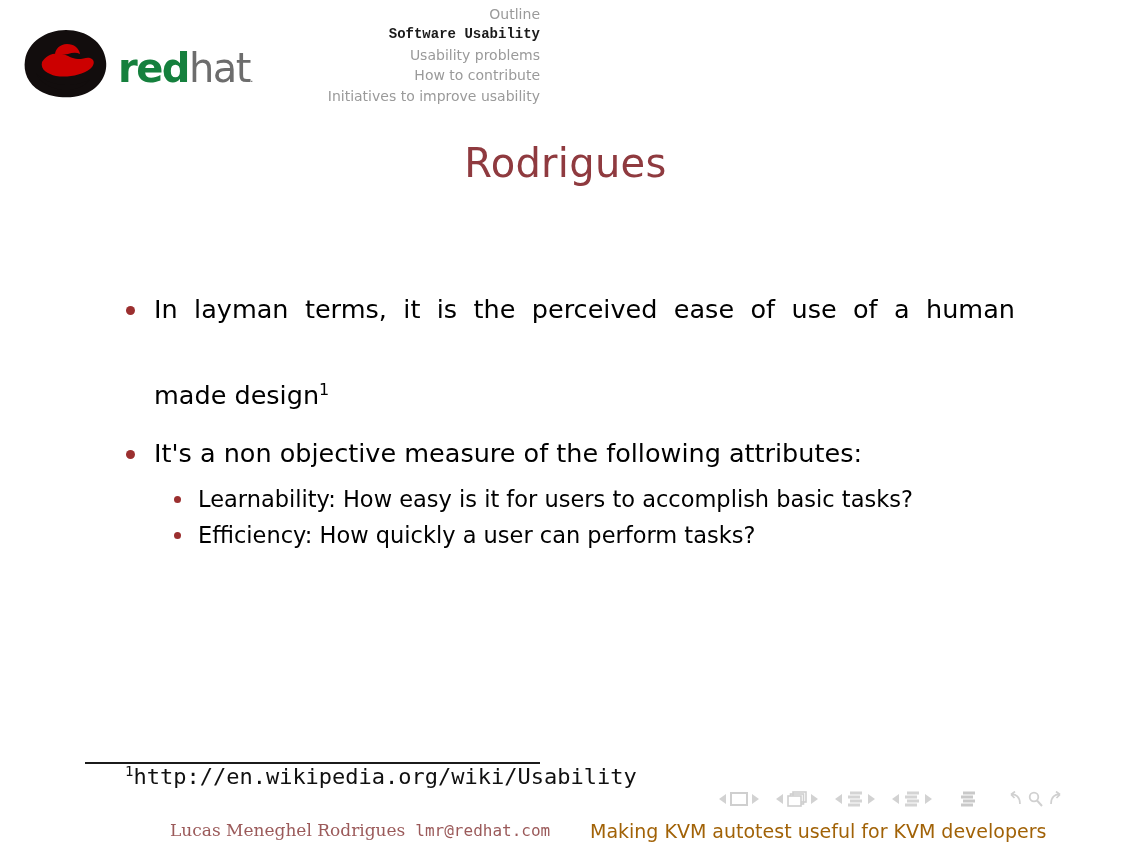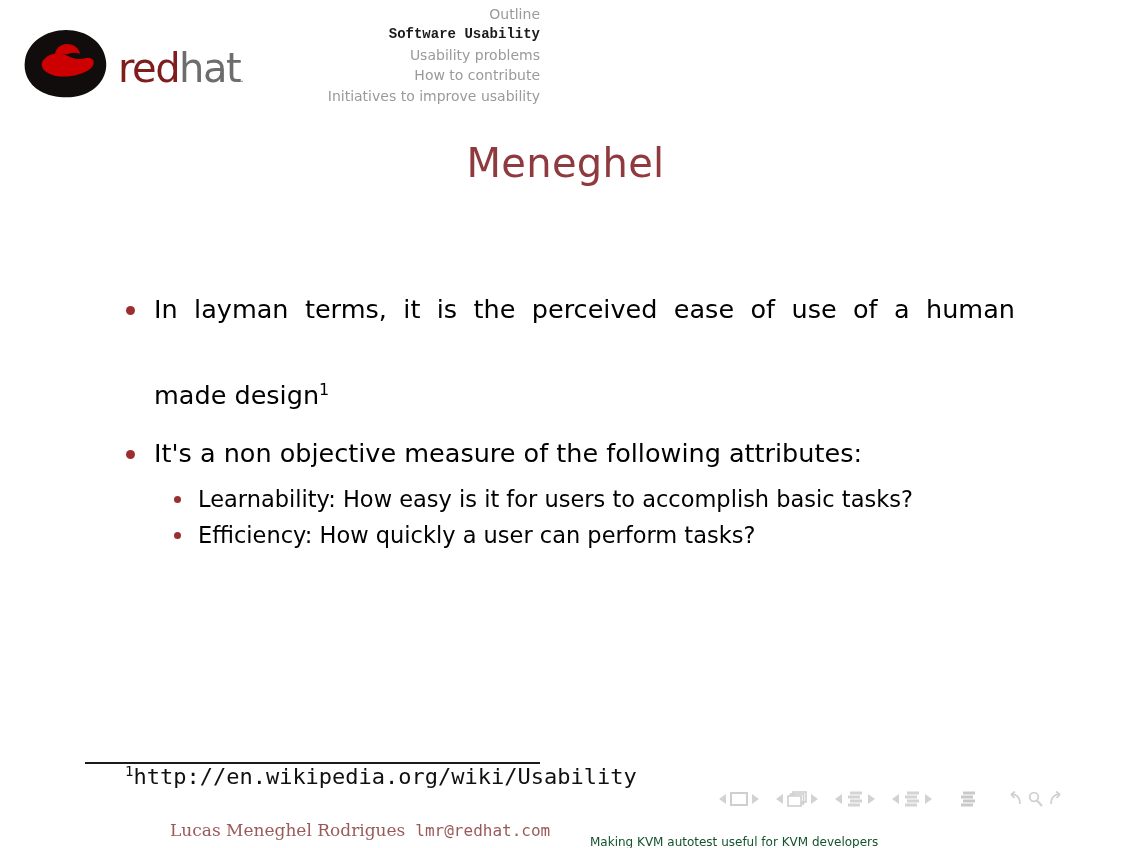--- a/index.html
+++ b/index.html
@@ -42,22 +42,22 @@
     position: absolute;
     left: 96px;
     top: 20px;
     font-family: "DejaVu Sans", sans-serif;
     font-size: 40px;
     letter-spacing: -1.5px;
     line-height: 1;
     white-space: nowrap;
   }
   #brand-wordmark .wm-red {
-    font-weight: normal;
-    color: #7f1d1d;
+    font-weight: bold;
+    color: #15803d;
   }
   #brand-wordmark .wm-hat {
     font-weight: normal;
     color: #6d6d6d;
   }
   #brand-wordmark .wm-tm {
     font-size: 11px;
     color: #6d6d6d;
     vertical-align: baseline;
   }
@@ -245,24 +245,24 @@
   }
   #footer-email {
     font-family: "DejaVu Sans Mono", monospace;
     font-size: 16px;
     color: #9b5a5a;
     margin-left: 10px;
   }
   #footer-talk-title {
     position: absolute;
     left: 590px;
-    top: 15px;
-    white-space: nowrap;
-    font-size: 12px;
-    color: #14532d;
+    top: 0;
+    white-space: nowrap;
+    font-size: 19px;
+    color: #a16207;
   }
 </style>
 </head>
 <body>
 
 <div id="slide-header">
 
   <div id="brand-logo">
     <svg id="shadowman-icon" viewBox="0 0 88 72">
       <path d="M44 2 C64 2 82 14 84 33 C86 48 76 62 60 67 C48 71 30 70 18 63 C6 56 1 44 3 32 C6 14 24 2 44 2 Z" fill="#120d0d"></path>
@@ -279,21 +279,21 @@
   <div id="nav-outline">
     <span class="nav-item">Outline</span>
     <span class="nav-item is-active">Software Usability</span>
     <span class="nav-item">Usability problems</span>
     <span class="nav-item">How to contribute</span>
     <span class="nav-item">Initiatives to improve usability</span>
   </div>
 
 </div>
 
-<div id="frame-title">Meneghel</div>
+<div id="frame-title">Rodrigues</div>
 
 <div id="frame-body">
   <ul class="itemize-1">
 
     <li class="item-1">
       <span class="bullet-1"></span>
       <span class="item-text-1 justify-line">In layman terms, it is the perceived ease of use of a human</span>
       <span class="item-text-1"><span>made design</span><sup class="footnote-mark">1</sup></span>
     </li>
 

